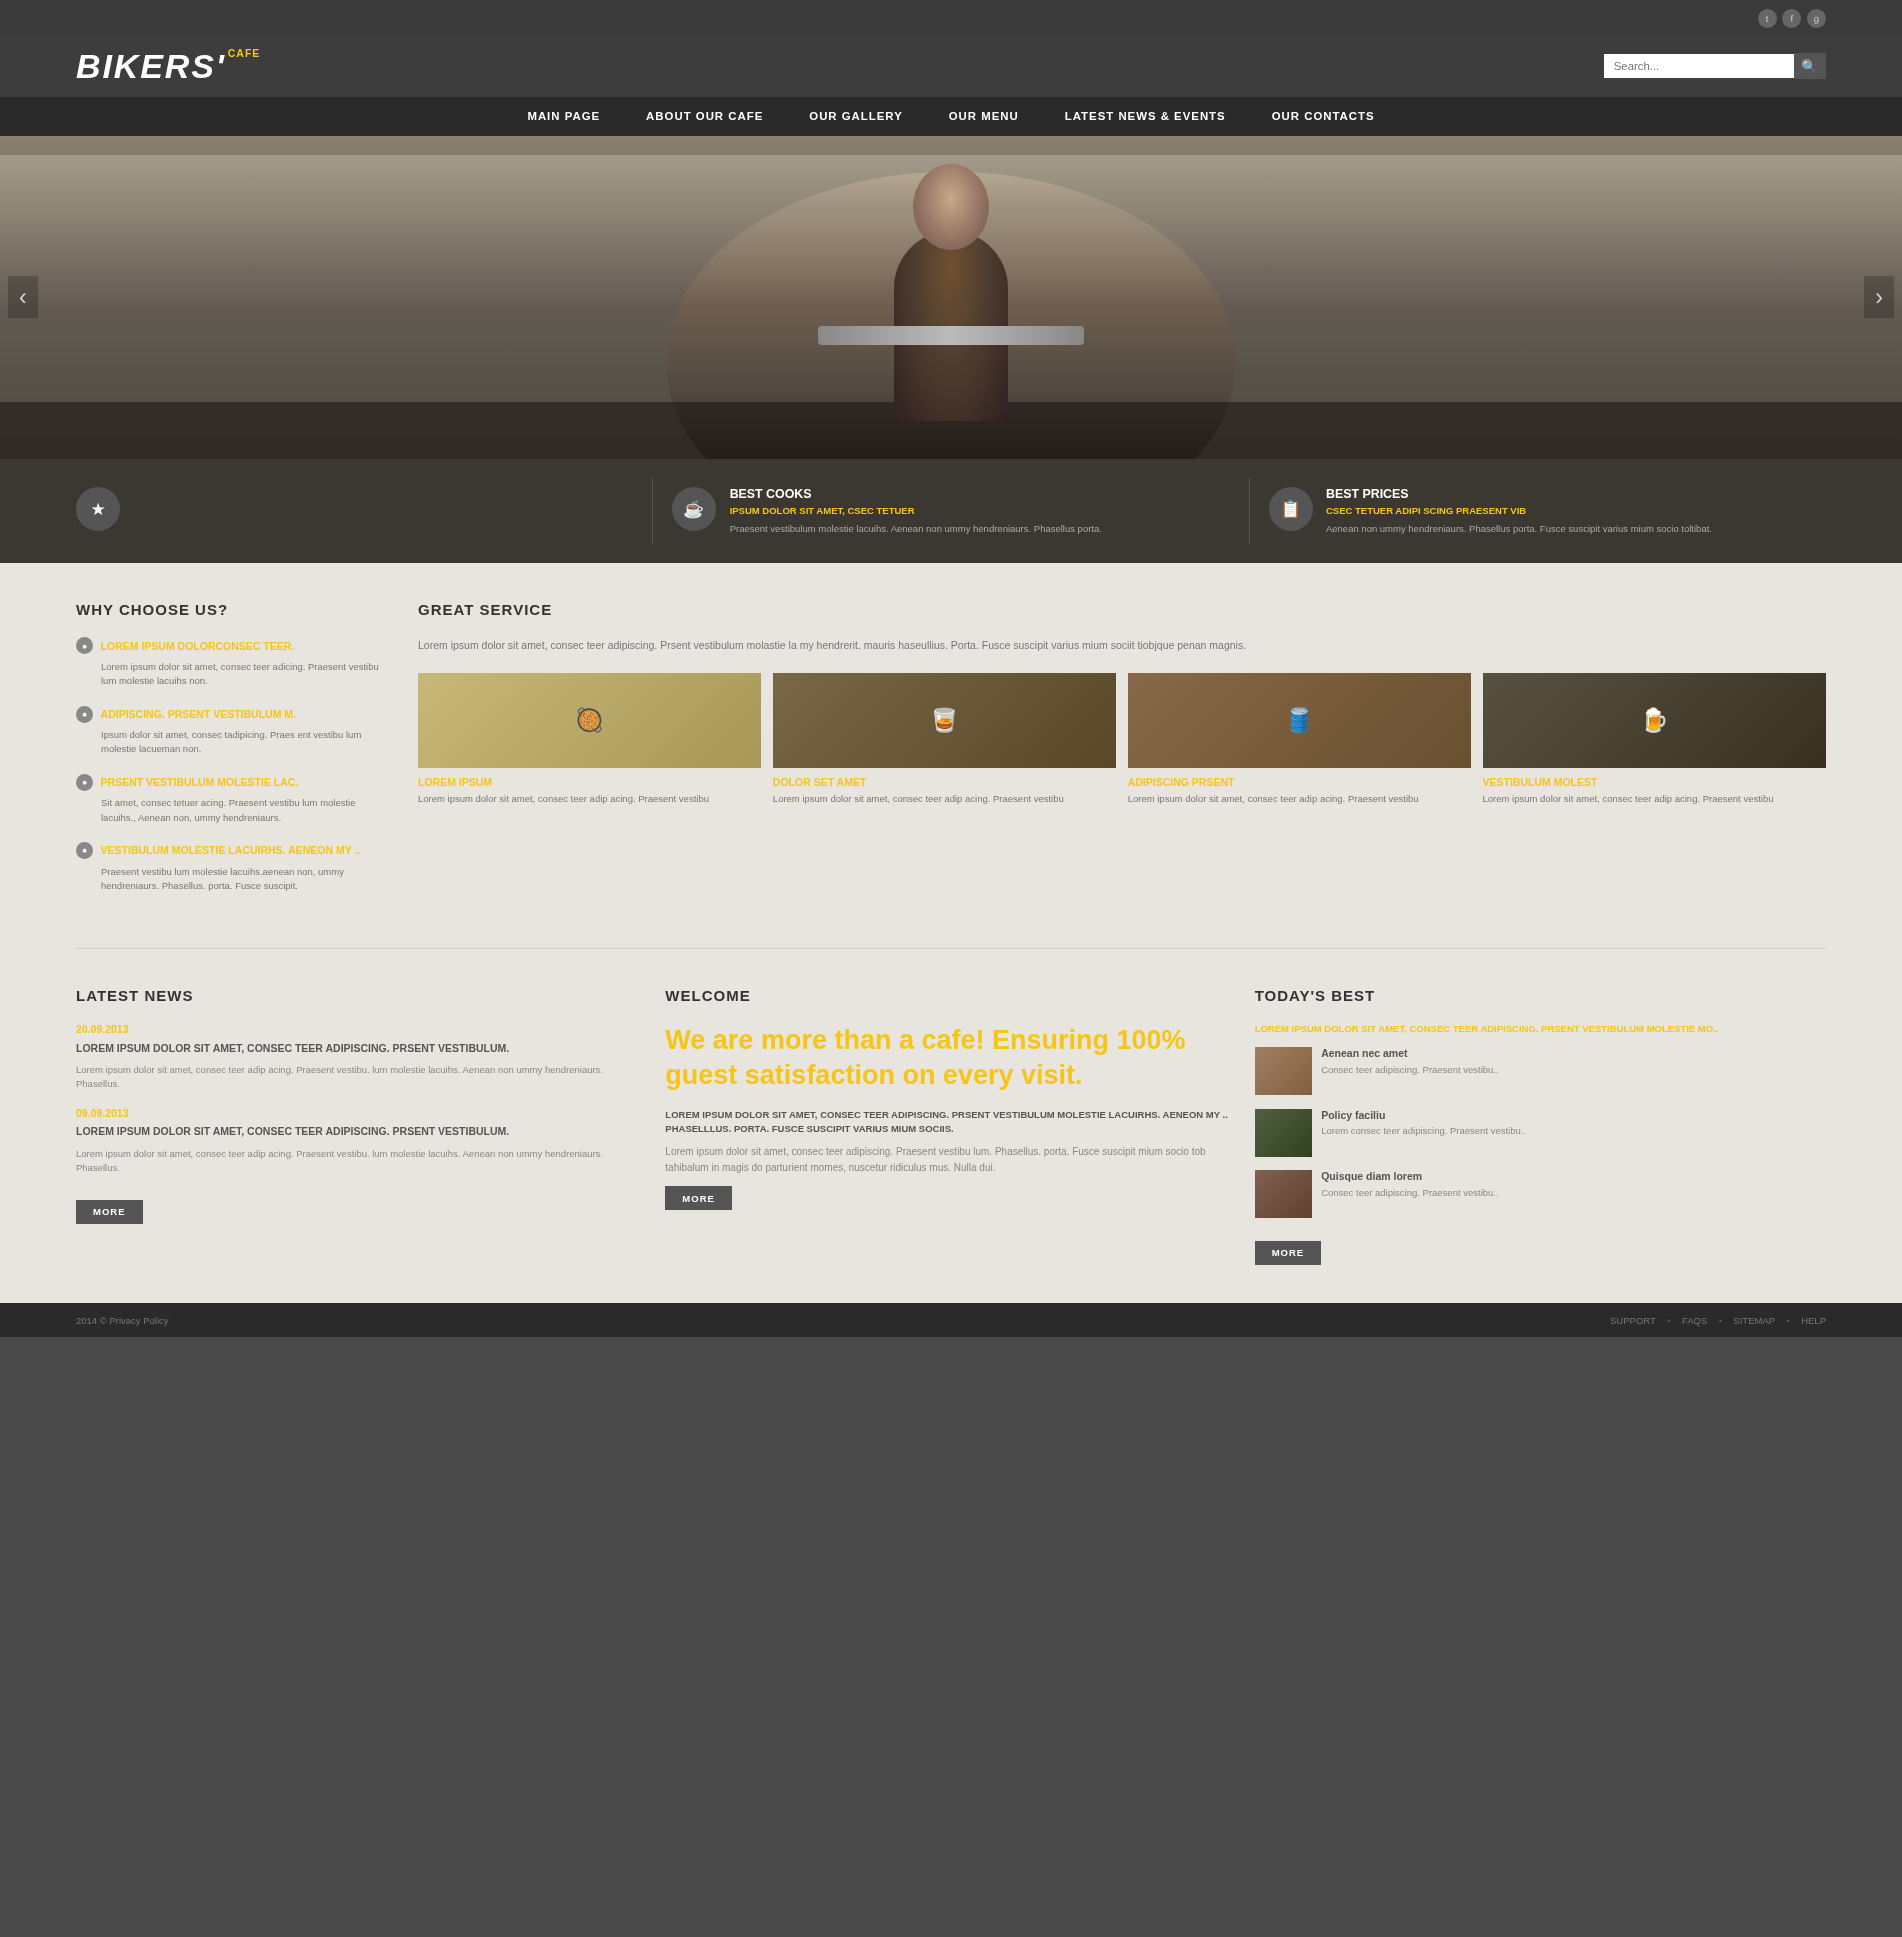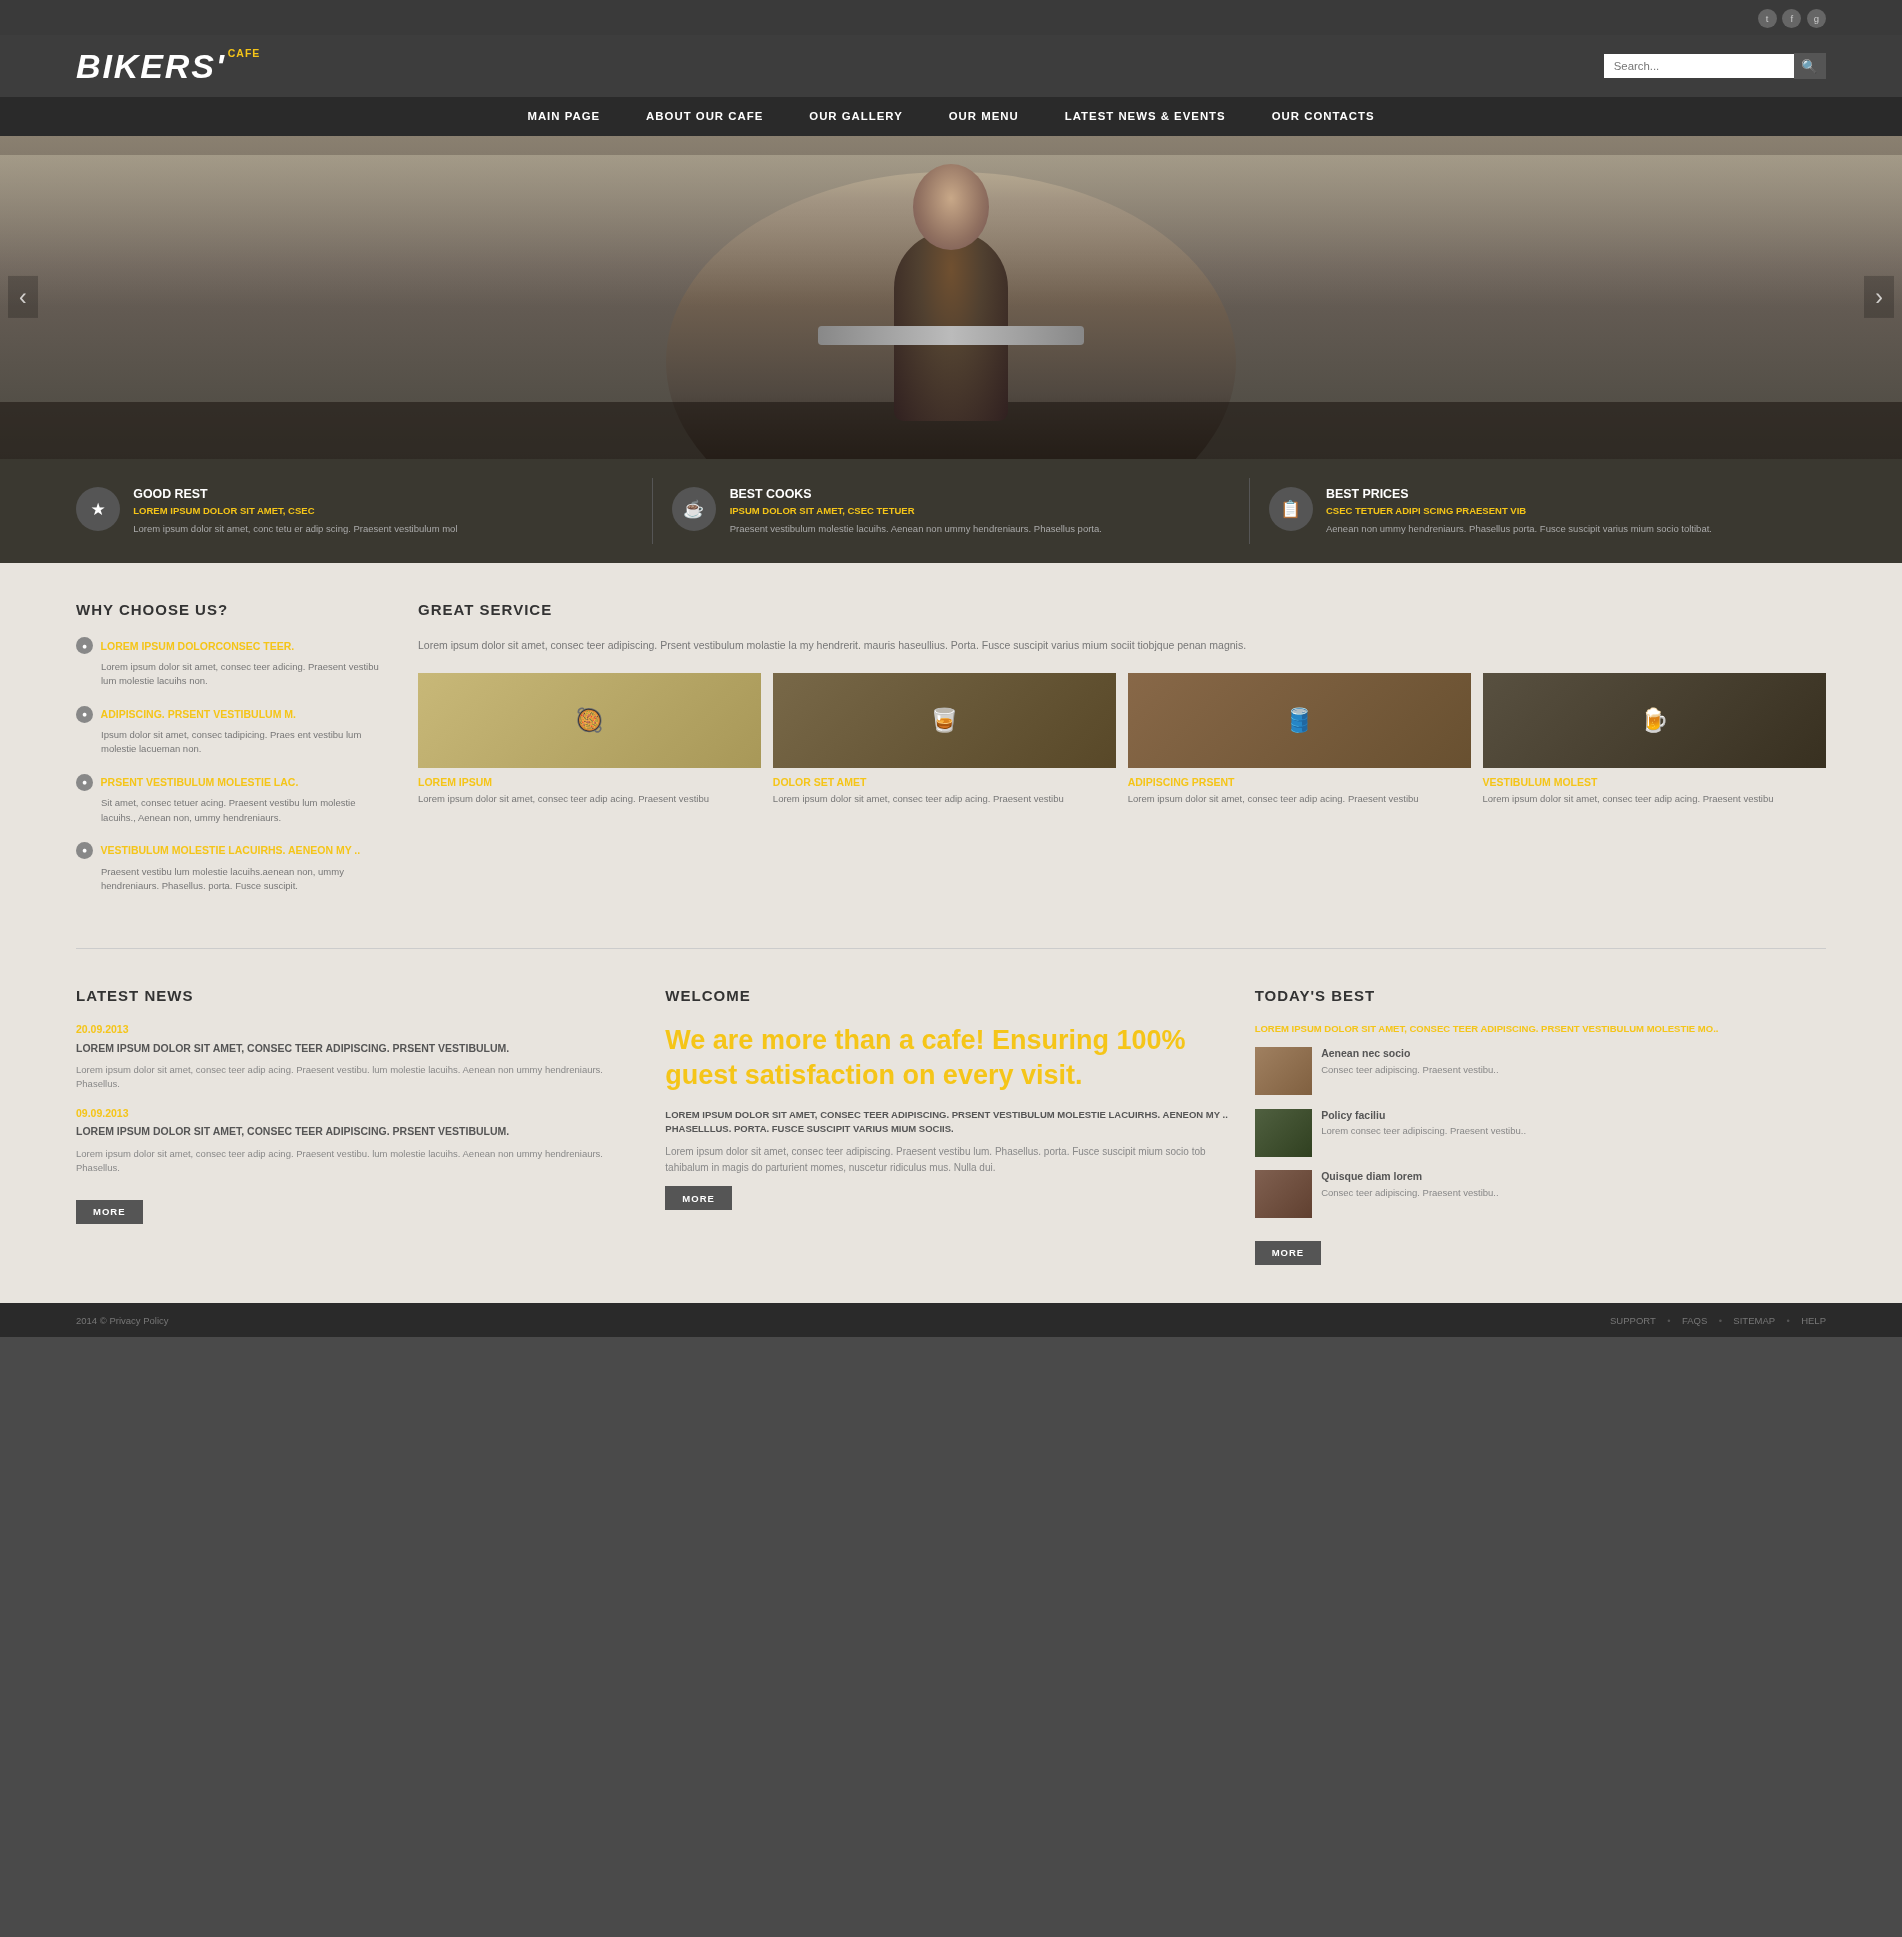--- a/index.html
+++ b/index.html
@@ -231,25 +231,20 @@
 
     <div style="position:absolute;bottom:114px;left:calc(50% - 133px);width:266px;height:19px;background:linear-gradient(to right, #888 0%, #bbb 50%, #888 100%);border-radius:3.8px;"></div>
   </div>
   <div class="hero-arrow left">‹</div>
   <div class="hero-arrow right">›</div>
 </div>
 
 <div class="features-bar">
   <div class="feature-item">
     <div class="feature-icon">★</div>
-    <div class="feature-content">
-      <div class="feature-title">GOOD REST</div>
-      <div class="feature-subtitle">LOREM IPSUM DOLOR SIT AMET, CSEC</div>
-      <div class="feature-text">Lorem ipsum dolor sit amet, conc tetu er adip scing. Praesent vestibulum mol</div>
-    </div>
   </div>
   <div class="feature-item">
     <div class="feature-icon">☕</div>
     <div class="feature-content">
       <div class="feature-title">BEST COOKS</div>
       <div class="feature-subtitle">IPSUM DOLOR SIT AMET, CSEC TETUER</div>
       <div class="feature-text">Praesent vestibulum molestie lacuihs. Aenean non ummy hendreniaurs. Phasellus porta.</div>
     </div>
   </div>
   <div class="feature-item">
@@ -366,21 +361,21 @@
       <button class="more-btn">MORE</button>
     </div>
 
     <div class="col-third">
       <div class="section-title">TODAY'S BEST</div>
       <div class="todays-title">LOREM IPSUM DOLOR SIT AMET, CONSEC TEER ADIPISCING. PRSENT VESTIBULUM MOLESTIE MO..</div>
 
       <div class="best-item">
         <div class="best-img best-img-1"></div>
         <div class="best-item-content">
-          <div class="best-item-name">Aenean nec socio</div>
+          <div class="best-item-name">Aenean nec amet</div>
           <div class="best-item-text">Consec teer adipiscing. Praesent vestibu..</div>
         </div>
       </div>
 
       <div class="best-item">
         <div class="best-img best-img-2"></div>
         <div class="best-item-content">
           <div class="best-item-name">Policy faciliu</div>
           <div class="best-item-text">Lorem consec teer adipiscing. Praesent vestibu..</div>
         </div>

